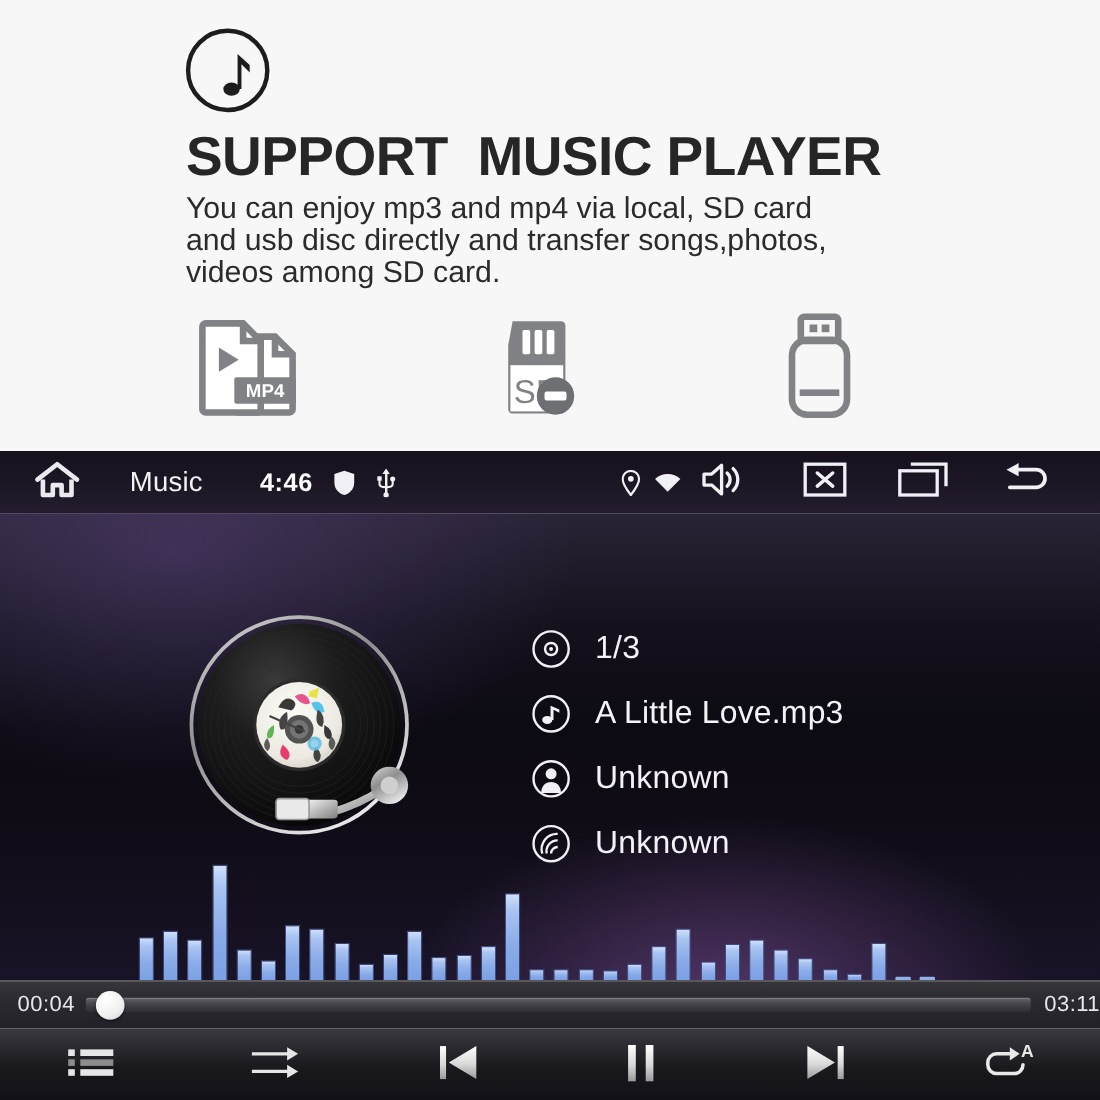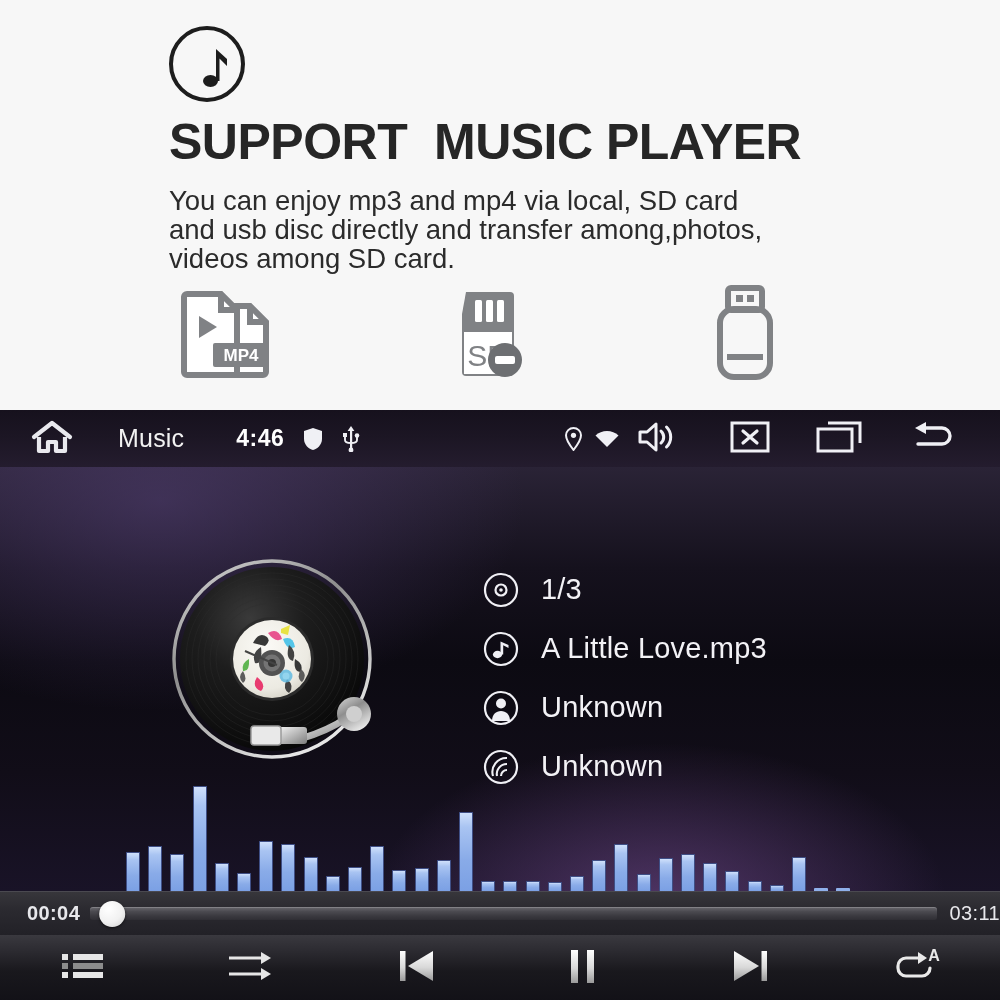--- a/index.html
+++ b/index.html
@@ -47,21 +47,21 @@
   .promo-title {
     margin-top: 14px;
     font-size: 50px;
     font-weight: bold;
     color: #262626;
     letter-spacing: -0.5px;
     line-height: 1.04;
     white-space: pre;
   }
   .promo-desc {
-    margin-top: 18px;
+    margin-top: 6px;
     font-size: 27.5px;
     color: #2b2b2b;
     line-height: 1.06;
     max-width: 640px;
   }
   .promo-desc div { white-space: nowrap; }
 
   .format-row {
     position: absolute;
     left: 176px;
@@ -181,21 +181,21 @@
     display: flex;
     align-items: center;
     border-top: 1px solid #4a4950;
   }
   .seek-time {
     font-size: 20px;
     color: #e8e8ec;
     letter-spacing: .4px;
     flex: 0 0 auto;
   }
-  .seek-time.left  { margin-left: 27px; font-weight: bold; }
+  .seek-time.left  { margin-left: 16px; }
   .seek-time.right { }
   .seek-track {
     position: relative;
     flex: 1 1 auto;
     height: 13px;
     margin: 0 12px 0 10px;
     background: linear-gradient(180deg, #6a696f 0%, #4b4a50 35%, #3a393f 70%, #2f2e34 100%);
     border-radius: 3px;
     box-shadow: inset 0 1px 0 rgba(255,255,255,.18);
   }
@@ -239,21 +239,21 @@
             <path d="M14 40 a7.5 6 0 1 0 15 0 a7.5 6 0 1 0 -15 0 Z" fill="#1d1d1d"></path>
             <path d="M27 40 L27 8 L38 18 L38 25 L30.5 17.5 L30.5 40 Z" fill="#1d1d1d"></path>
           </svg>
         </span>
       </div>
 
       <div class="promo-title">SUPPORT  MUSIC PLAYER</div>
 
       <div class="promo-desc">
         <div>You can enjoy mp3 and mp4 via local, SD card</div>
-        <div>and usb disc directly and transfer among,photos,</div>
+        <div>and usb disc directly and transfer songs,photos,</div>
         <div>videos among SD card.</div>
       </div>
     </div>
 
     <div class="format-row">
 
 
       <div class="format-icon">
         <svg width="96" height="108" viewBox="0 0 96 108">
           <path d="M40 26 h34 l16 16 v50 a3 3 0 0 1 -3 3 h-47 a3 3 0 0 1 -3 -3 V29 a3 3 0 0 1 3 -3 Z" fill="#ffffff" stroke="#808285" stroke-width="6"></path>

